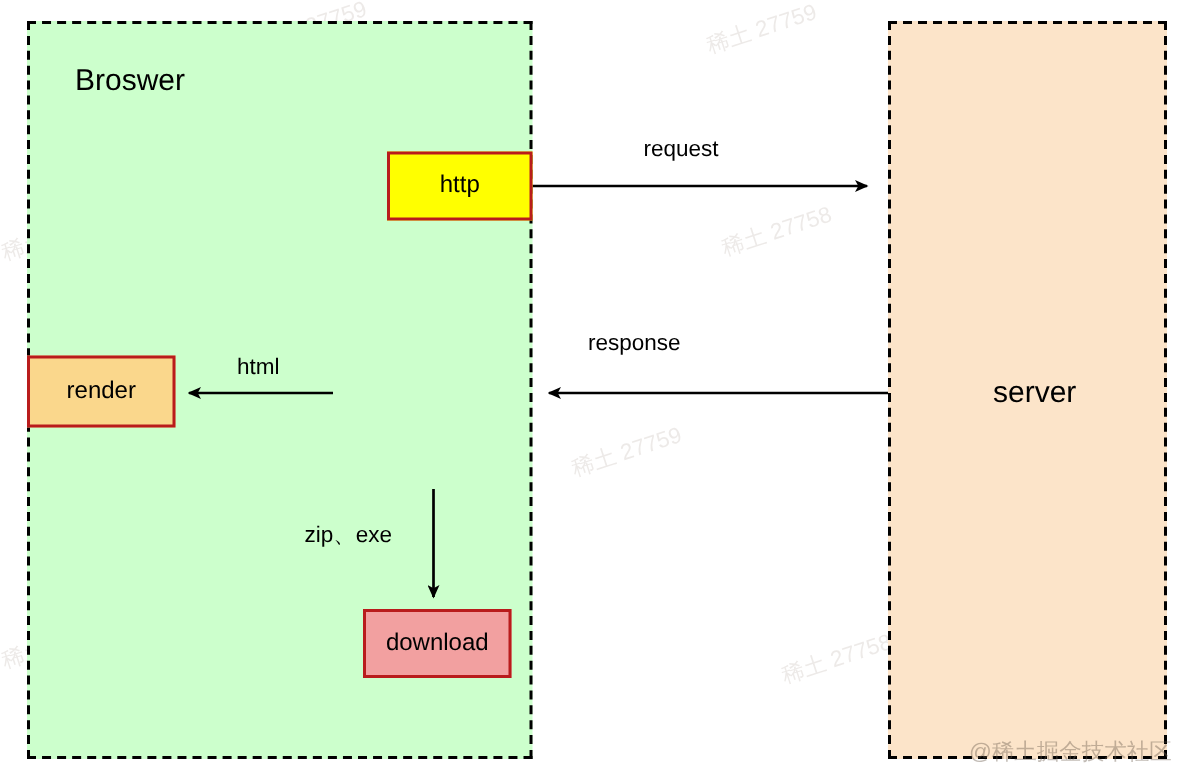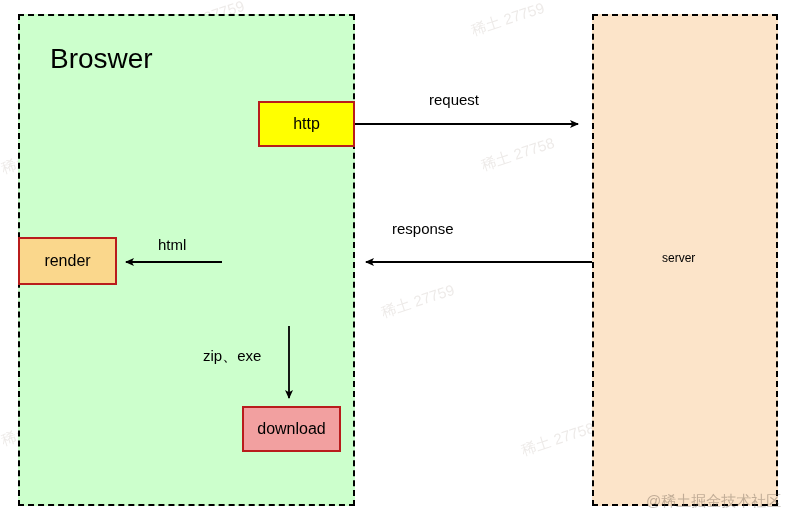--- a/index.html
+++ b/index.html
@@ -31,32 +31,32 @@
   }
   #server-zone {
     left: 592px;
     top: 14px;
     width: 186px;
     height: 492px;
     background: #fce4c9;
   }
   .zone-label {
     position: absolute;
-    font-size: 28px;
+    font-size: 20px;
     color: #000000;
     white-space: nowrap;
   }
   #browser-label {
     left: 50px;
     top: 43px;
   }
   #server-label {
     left: 662px;
     top: 251px;
-    font-size: 12px;
+    font-size: 20px;
   }
   .node {
     position: absolute;
     box-sizing: border-box;
     border: 2px solid #b91c1c;
     display: flex;
     align-items: center;
     justify-content: center;
     font-size: 16px;
     color: #000000;

